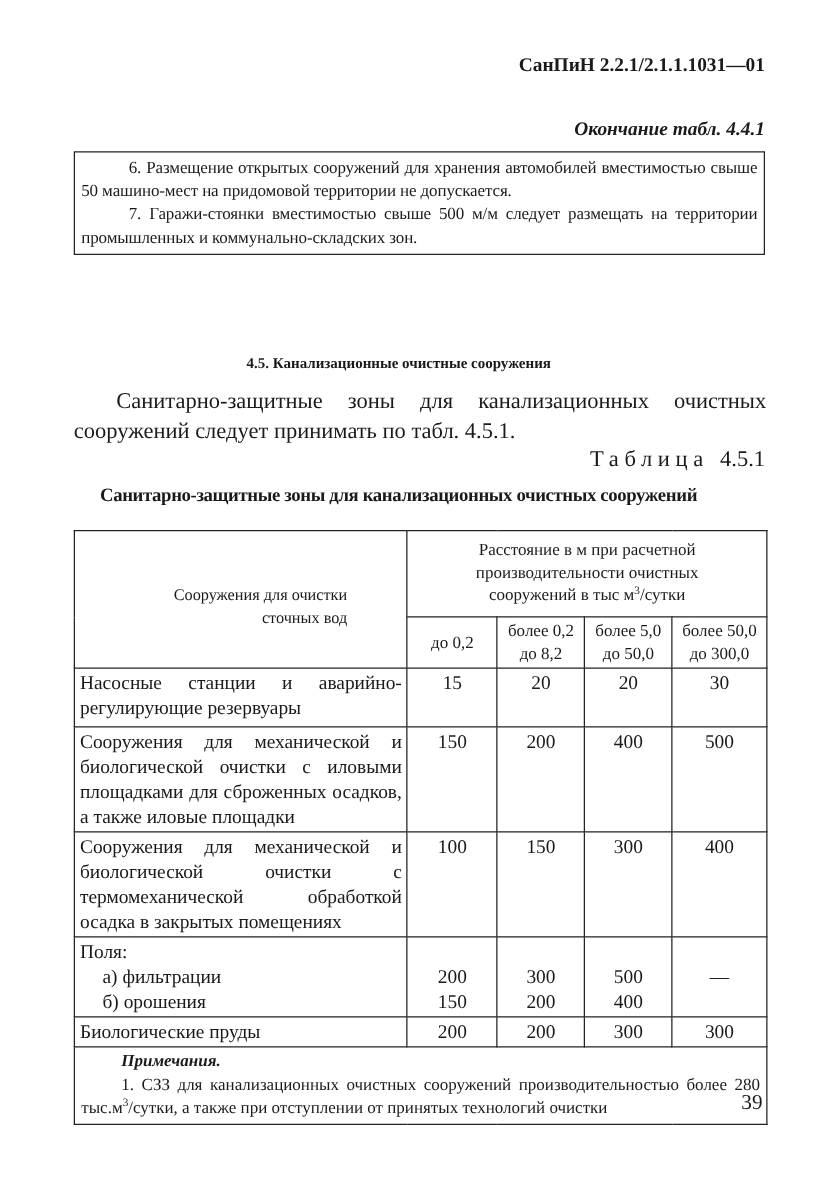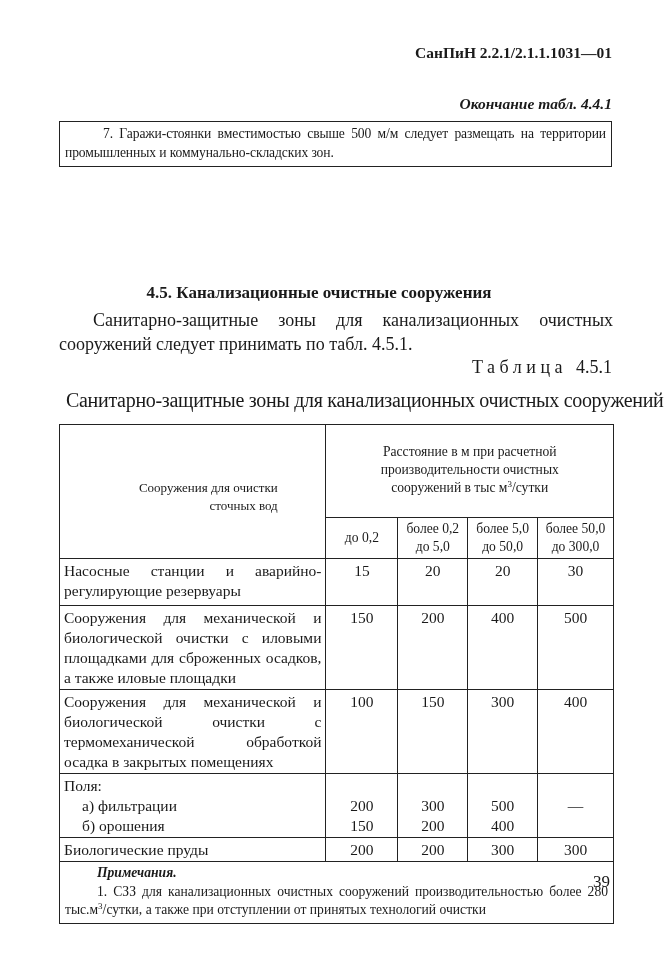--- a/index.html
+++ b/index.html
@@ -9,26 +9,26 @@
   }
   .abs { position: absolute; }
   .doc-code { top: 44px; right: 58px; font-weight: bold; font-size: 15.5px; }
   .table-end { top: 95px; right: 58px; font-style: italic; font-size: 15.5px; font-weight: bold; }
   .box-top {
     left: 59px; top: 121px; width: 553px; border: 1.5px solid #222;
     padding: 3px 5px 4px 5px; box-sizing: border-box; font-size: 13.6px; line-height: 18.5px;
     text-align: justify; letter-spacing: -0.1px;
   }
   .box-top p { margin: 0; text-indent: 38px; }
-  .section-title { top: 283px; left: 0; width: 638px; text-align: center; font-weight: bold; font-size: 17px; }
+  .section-title { top: 283px; left: 0; width: 638px; text-align: center; font-weight: bold; font-size: 12px; }
   .intro { left: 59px; top: 308px; width: 554px; font-size: 18px; line-height: 24px; text-align: justify; }
   .intro p { margin: 0; text-indent: 34px; }
   .tbl-num { top: 357px; right: 58px; font-size: 18px; letter-spacing: 4.5px; }
   .tbl-num .n { letter-spacing: 0; }
-  .tbl-title { top: 389px; left: 66px; font-weight: normal; font-size: 20px; letter-spacing: -0.3px; }
+  .tbl-title { top: 389px; left: 80px; font-weight: bold; font-size: 15px; letter-spacing: -0.3px; }
   table.main {
     position: absolute; left: 59px; top: 424px; border-collapse: collapse; width: 555px;
     font-size: 15.5px;
   }
   table.main td { border: 1.5px solid #222; vertical-align: top; padding: 0; }
   .hdr-left { text-align: right; vertical-align: middle !important; font-size: 13px; line-height: 18px; padding-top: 10px !important; }
   .hdr-top { text-align: center; font-size: 13.6px; line-height: 18px; padding: 2px 4px 4px !important; height: 54px; }
   .hdr-sub { text-align: center; vertical-align: middle !important; font-size: 13.6px; line-height: 18px; height: 40px; }
   .rowlab { padding: 2px 4px 1px 4px !important; line-height: 20px; text-align: justify; text-align-last: left; }
   .val { text-align: center; padding-top: 2px !important; line-height: 20px; }
@@ -39,20 +39,21 @@
   .page-num { top: 872px; right: 60px; font-size: 17px; }
   sup { font-size: 9px; vertical-align: 5px; line-height: 0; }
 </style>
 </head>
 <body>
 
 <div class="abs doc-code">СанПиН 2.2.1/2.1.1.1031—01</div>
 <div class="abs table-end">Окончание табл. 4.4.1</div>
 
 <div class="abs box-top">
+  <p>6. Размещение открытых сооружений для хранения автомобилей вместимостью свыше 50 машино-мест на придомовой территории не допускается.</p>
   <p>7. Гаражи-стоянки вместимостью свыше 500 м/м следует размещать на территории промышленных и коммунально-складских зон.</p>
 </div>
 
 <div class="abs section-title">4.5. Канализационные очистные сооружения</div>
 <div class="abs intro">
   <p>Санитарно-защитные зоны для канализационных очистных сооружений следует принимать по табл. 4.5.1.</p>
 </div>
 
 <div class="abs tbl-num"><span>Таблица</span> <span class="n">4.5.1</span></div>
 <div class="abs tbl-title">Санитарно-защитные зоны для канализационных очистных сооружений</div>
@@ -64,30 +65,30 @@
       <col style="width:70px">
       <col style="width:70px">
       <col style="width:76px">
   </colgroup>
   <tbody>
       <tr>
     <td class="hdr-left" rowspan="2">
       <div style="width:170px;margin:0 auto;">Сооружения для очистки сточных вод</div>
     </td>
     <td class="hdr-top" colspan="4">
-      <div style="width:190px;margin:16px auto;"><span>Расстояние в м при расчетной производительности очистных сооружений в тыс м</span><sup>3</sup><span>/сутки</span></div>
+      <div style="width:190px;margin:4px auto;"><span>Расстояние в м при расчетной производительности очистных сооружений в тыс м</span><sup>3</sup><span>/сутки</span></div>
     </td>
   </tr>
   <tr>
     <td class="hdr-sub">
           <div>до 0,2</div>
         </td>
     <td class="hdr-sub">
           <div>более 0,2</div>
-          <div>до 5,0</div>
+          <div>до 8,2</div>
         </td>
     <td class="hdr-sub">
           <div>более 5,0</div>
           <div>до 50,0</div>
         </td>
     <td class="hdr-sub">
           <div>более 50,0</div>
           <div>до 300,0</div>
         </td>
   </tr>

